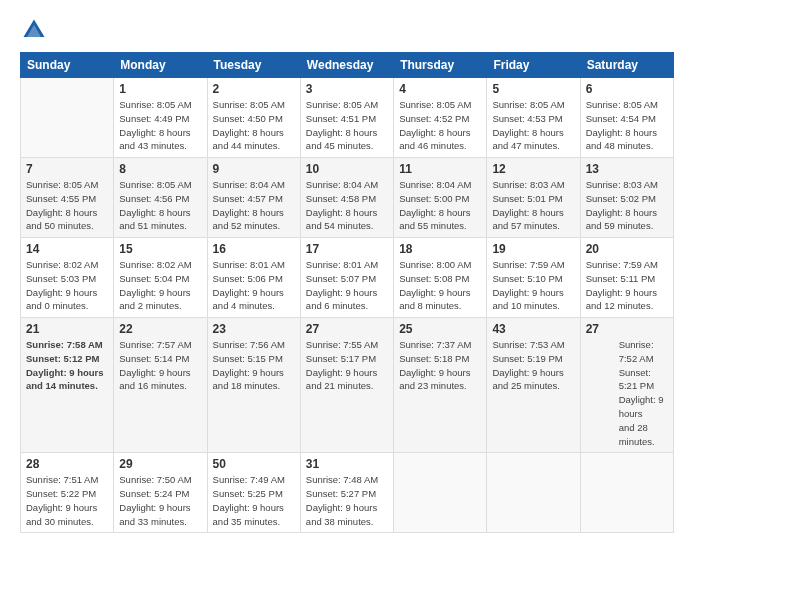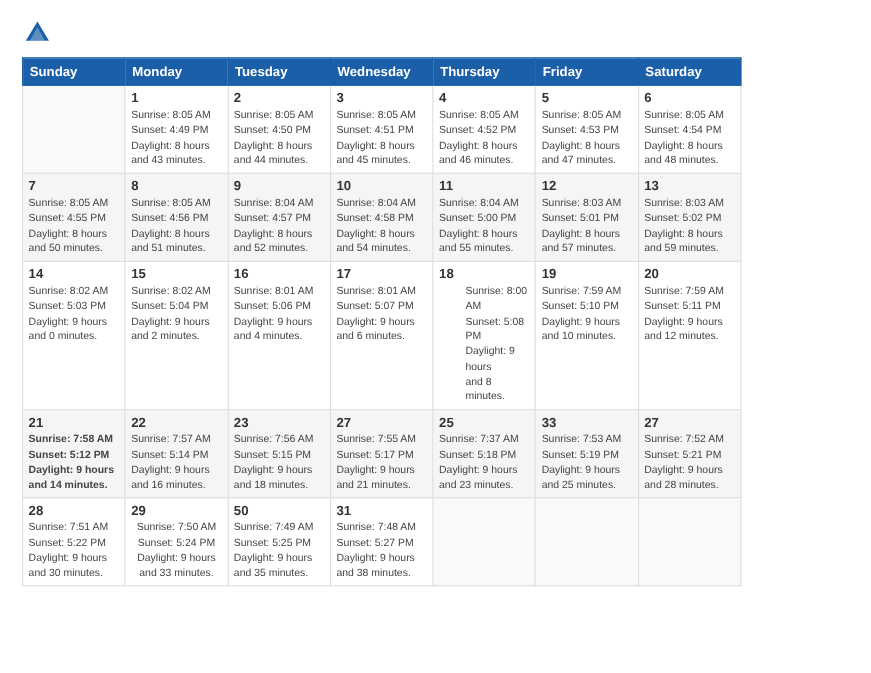--- a/index.html
+++ b/index.html
@@ -264,21 +264,21 @@
           </td>
           <td>
             <span class="day-num">17</span>
             <div class="day-info" style="white-space: pre-line;">Sunrise: 8:01 AM
 Sunset: 5:07 PM
 Daylight: 9 hours
 and 6 minutes.</div>
           </td>
           <td>
             <span class="day-num">18</span>
-            <div class="day-info" style="white-space: pre-line; margin-left: 24px;">Sunrise: 8:00 AM
+            <div class="day-info" style="white-space: pre-line;">Sunrise: 8:00 AM
 Sunset: 5:08 PM
 Daylight: 9 hours
 and 8 minutes.</div>
           </td>
           <td>
             <span class="day-num">19</span>
             <div class="day-info" style="white-space: pre-line;">Sunrise: 7:59 AM
 Sunset: 5:10 PM
 Daylight: 9 hours
 and 10 minutes.</div>
@@ -321,45 +321,45 @@
 and 21 minutes.</div>
           </td>
           <td>
             <span class="day-num">25</span>
             <div class="day-info" style="white-space: pre-line;">Sunrise: 7:37 AM
 Sunset: 5:18 PM
 Daylight: 9 hours
 and 23 minutes.</div>
           </td>
           <td>
-            <span class="day-num">33</span>
+            <span class="day-num">43</span>
             <div class="day-info" style="white-space: pre-line;">Sunrise: 7:53 AM
 Sunset: 5:19 PM
 Daylight: 9 hours
 and 25 minutes.</div>
           </td>
           <td>
             <span class="day-num">27</span>
-            <div class="day-info" style="white-space: pre-line;">Sunrise: 7:52 AM
+            <div class="day-info" style="white-space: pre-line; margin-left: 33px;">Sunrise: 7:52 AM
 Sunset: 5:21 PM
 Daylight: 9 hours
 and 28 minutes.</div>
           </td>
         </tr>
         <tr>
           <td>
             <span class="day-num">28</span>
             <div class="day-info" style="white-space: pre-line;">Sunrise: 7:51 AM
 Sunset: 5:22 PM
 Daylight: 9 hours
 and 30 minutes.</div>
           </td>
           <td>
             <span class="day-num">29</span>
-            <div class="day-info" style="white-space: pre-line; text-align: center;">Sunrise: 7:50 AM
+            <div class="day-info" style="white-space: pre-line;">Sunrise: 7:50 AM
 Sunset: 5:24 PM
 Daylight: 9 hours
 and 33 minutes.</div>
           </td>
           <td>
             <span class="day-num">50</span>
             <div class="day-info" style="white-space: pre-line;">Sunrise: 7:49 AM
 Sunset: 5:25 PM
 Daylight: 9 hours
 and 35 minutes.</div>

